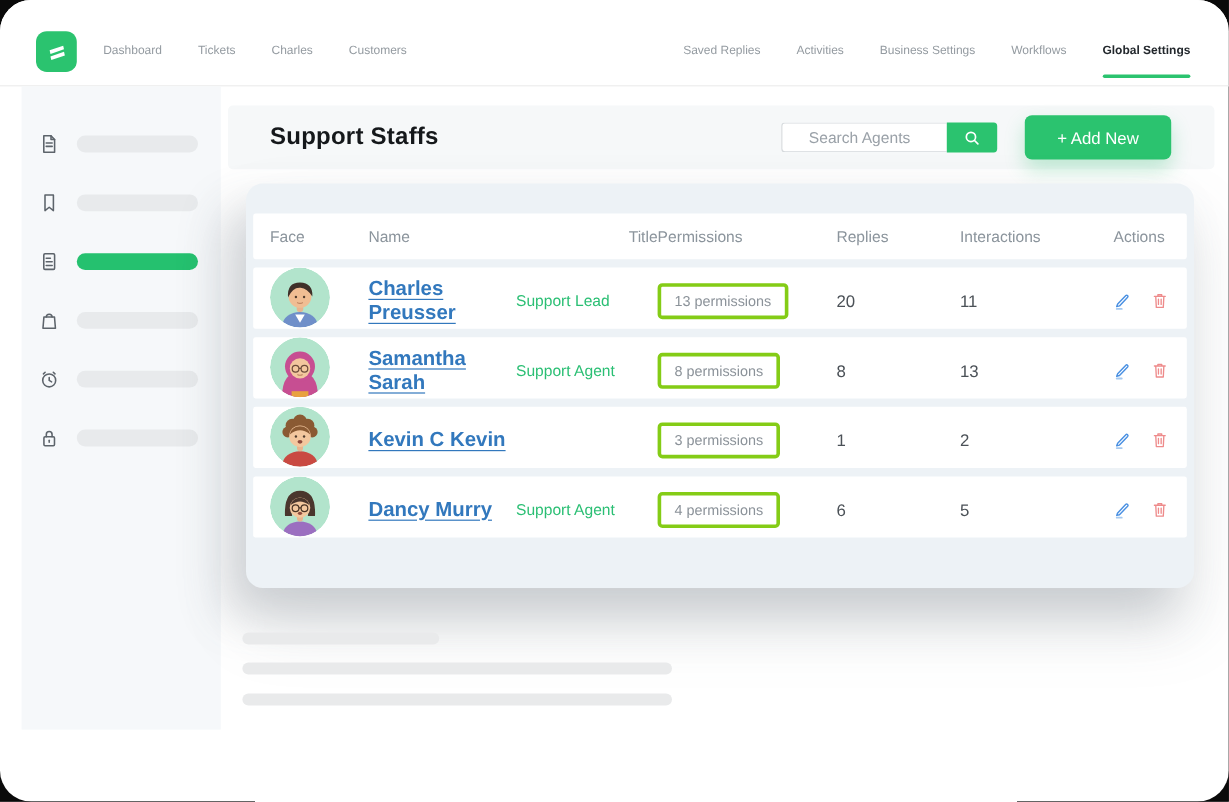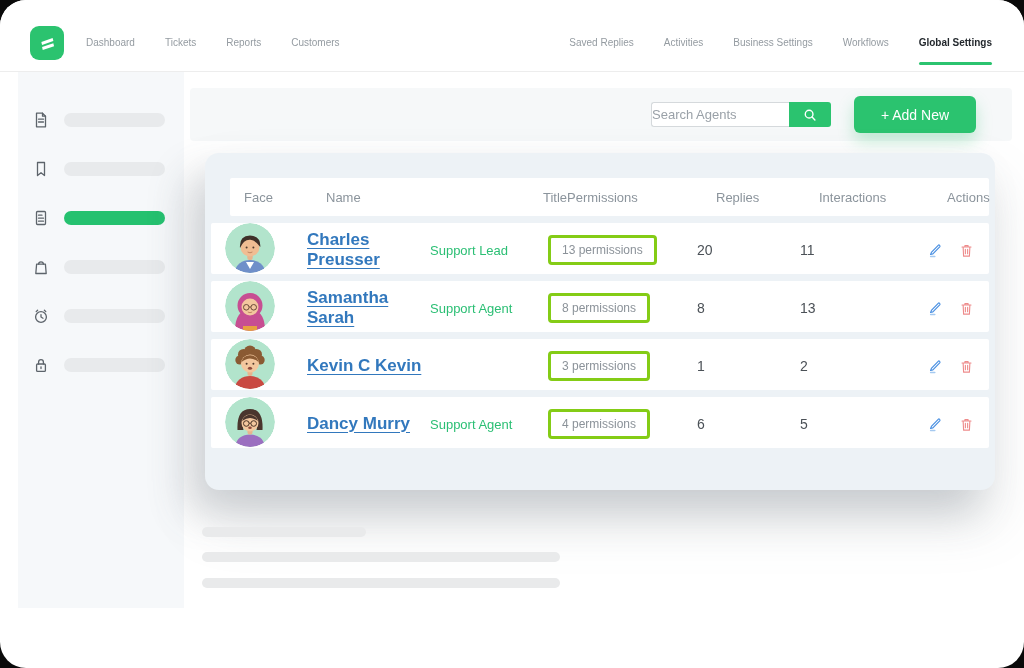--- a/index.html
+++ b/index.html
@@ -22,32 +22,32 @@
   .side-item .sicon{width:18px;height:18px;flex:0 0 auto;display:flex;align-items:center;justify-content:center;}
   .side-bar{margin-left:14px;width:101px;height:14px;border-radius:7px;background:#e8eaec;}
   .side-bar.active{background:#25c16f;}
 
   
   .content-header{position:absolute;left:190px;top:88px;width:822px;height:53px;background:#f6f8f9;border-radius:4px;
                   display:flex;align-items:center;box-sizing:border-box;}
   .page-title{font-size:20px;font-weight:700;color:#15181b;margin:0 0 0 35px;letter-spacing:.2px;}
   .search-group{display:flex;align-items:stretch;margin-left:auto;height:25px;}
   .search-input{width:138px;height:25px;box-sizing:border-box;border:1px solid #d5d9dc;border-right:none;border-radius:3px 0 0 3px;
-                padding:0 0;font-size:13px;color:#3b4046;background:#fff;outline:none;font-family:inherit;}
+                padding:0 22px;font-size:13px;color:#3b4046;background:#fff;outline:none;font-family:inherit;}
   .search-input::placeholder{color:#9aa1a8;}
   .search-btn{width:42px;height:25px;border:none;background:#2bc36f;border-radius:0 3px 3px 0;cursor:pointer;
               display:flex;align-items:center;justify-content:center;padding:0;}
   .add-btn{margin:0 36px 0 23px;width:122px;height:37px;border:none;border-radius:6px;background:#2bc36f;color:#fff;
            font-size:14px;font-family:inherit;cursor:pointer;box-shadow:0 8px 16px rgba(43,195,111,.28);}
 
   
   .card{position:absolute;left:205px;top:153px;width:790px;height:337px;background:#edf2f6;border-radius:14px;box-sizing:border-box;
         padding:25px 6px 0;box-shadow:-18px 22px 38px rgba(110,120,130,.25),0 30px 55px rgba(110,120,130,.18);}
   .thead,.trow{display:grid;grid-template-columns:82px 123px 118px 149px 103px 128px 1fr;align-items:center;padding-left:14px;background:#fff;}
-  .thead{height:38px;border-radius:2px;margin-left:19px;}
+  .thead{height:38px;border-radius:2px;}
   .th{font-size:13px;color:#8b949c;}
   .th.pad{padding-left:22px;text-align:right;}
   .trow{height:51px;margin-top:7px;border-radius:2px;}
   .avatar{display:inline-block;width:50px;height:50px;border-radius:50%;overflow:hidden;}
   .name-link{font-size:17px;font-weight:600;color:#3278bd;text-decoration:underline;text-underline-offset:3px;cursor:pointer;}
   .role{font-size:13px;color:#2bbf74;}
   .perm-badge{font-family:inherit;font-size:12px;color:#8b9299;background:#fff;border:3px solid #84cc16;border-radius:4px;
               padding:5px 11px;cursor:pointer;}
   .num{font-size:14px;color:#4b5157;}
   .actions{display:flex;gap:15px;align-items:center;}
@@ -67,21 +67,21 @@
   <header class="topnav">
     <div class="logo">
       <svg width="24" height="24" viewBox="0 0 34 34">
         <path d="M9 15.5 L25 10 L26 14.2 L10 19.7 Z" fill="#fff"></path>
         <path d="M10 22.8 L26 17.3 L27 21.5 L11 27 Z" fill="#fff"></path>
       </svg>
     </div>
     <nav class="nav-left">
       <a class="nav-item">Dashboard</a>
       <a class="nav-item">Tickets</a>
-      <a class="nav-item">Reports</a>
+      <a class="nav-item">Charles</a>
       <a class="nav-item">Customers</a>
     </nav>
     <nav class="nav-right">
       <a class="nav-item">Saved Replies</a>
       <a class="nav-item">Activities</a>
       <a class="nav-item">Business Settings</a>
       <a class="nav-item">Workflows</a>
       <a class="nav-item active">Global Settings</a>
     </nav>
   </header>
@@ -139,20 +139,21 @@
             <rect x="4.6" y="8" width="8.8" height="7.4" rx="1"></rect>
             <path d="M6.6 8V6a2.4 2.4 0 0 1 4.8 0v2"></path>
             <path d="M9 10.8v1.8"></path>
           </svg>
         </span>
         <span class="side-bar"></span>
       </div>
     </aside>
 
   <div class="content-header">
+    <h1 class="page-title">Support Staffs</h1>
     <div class="search-group">
       <input class="search-input" type="text" placeholder="Search Agents" style="">
       <button class="search-btn">
         <svg width="14" height="14" viewBox="0 0 16 16">
           <circle cx="7" cy="7" r="4.4" fill="none" stroke="#ffffff" stroke-width="1.6"></circle>
           <path d="M10.4 10.4 L13.6 13.6" stroke="#ffffff" stroke-width="1.6" stroke-linecap="round"></path>
         </svg>
       </button>
     </div>
     <button class="add-btn">+ Add New</button>

